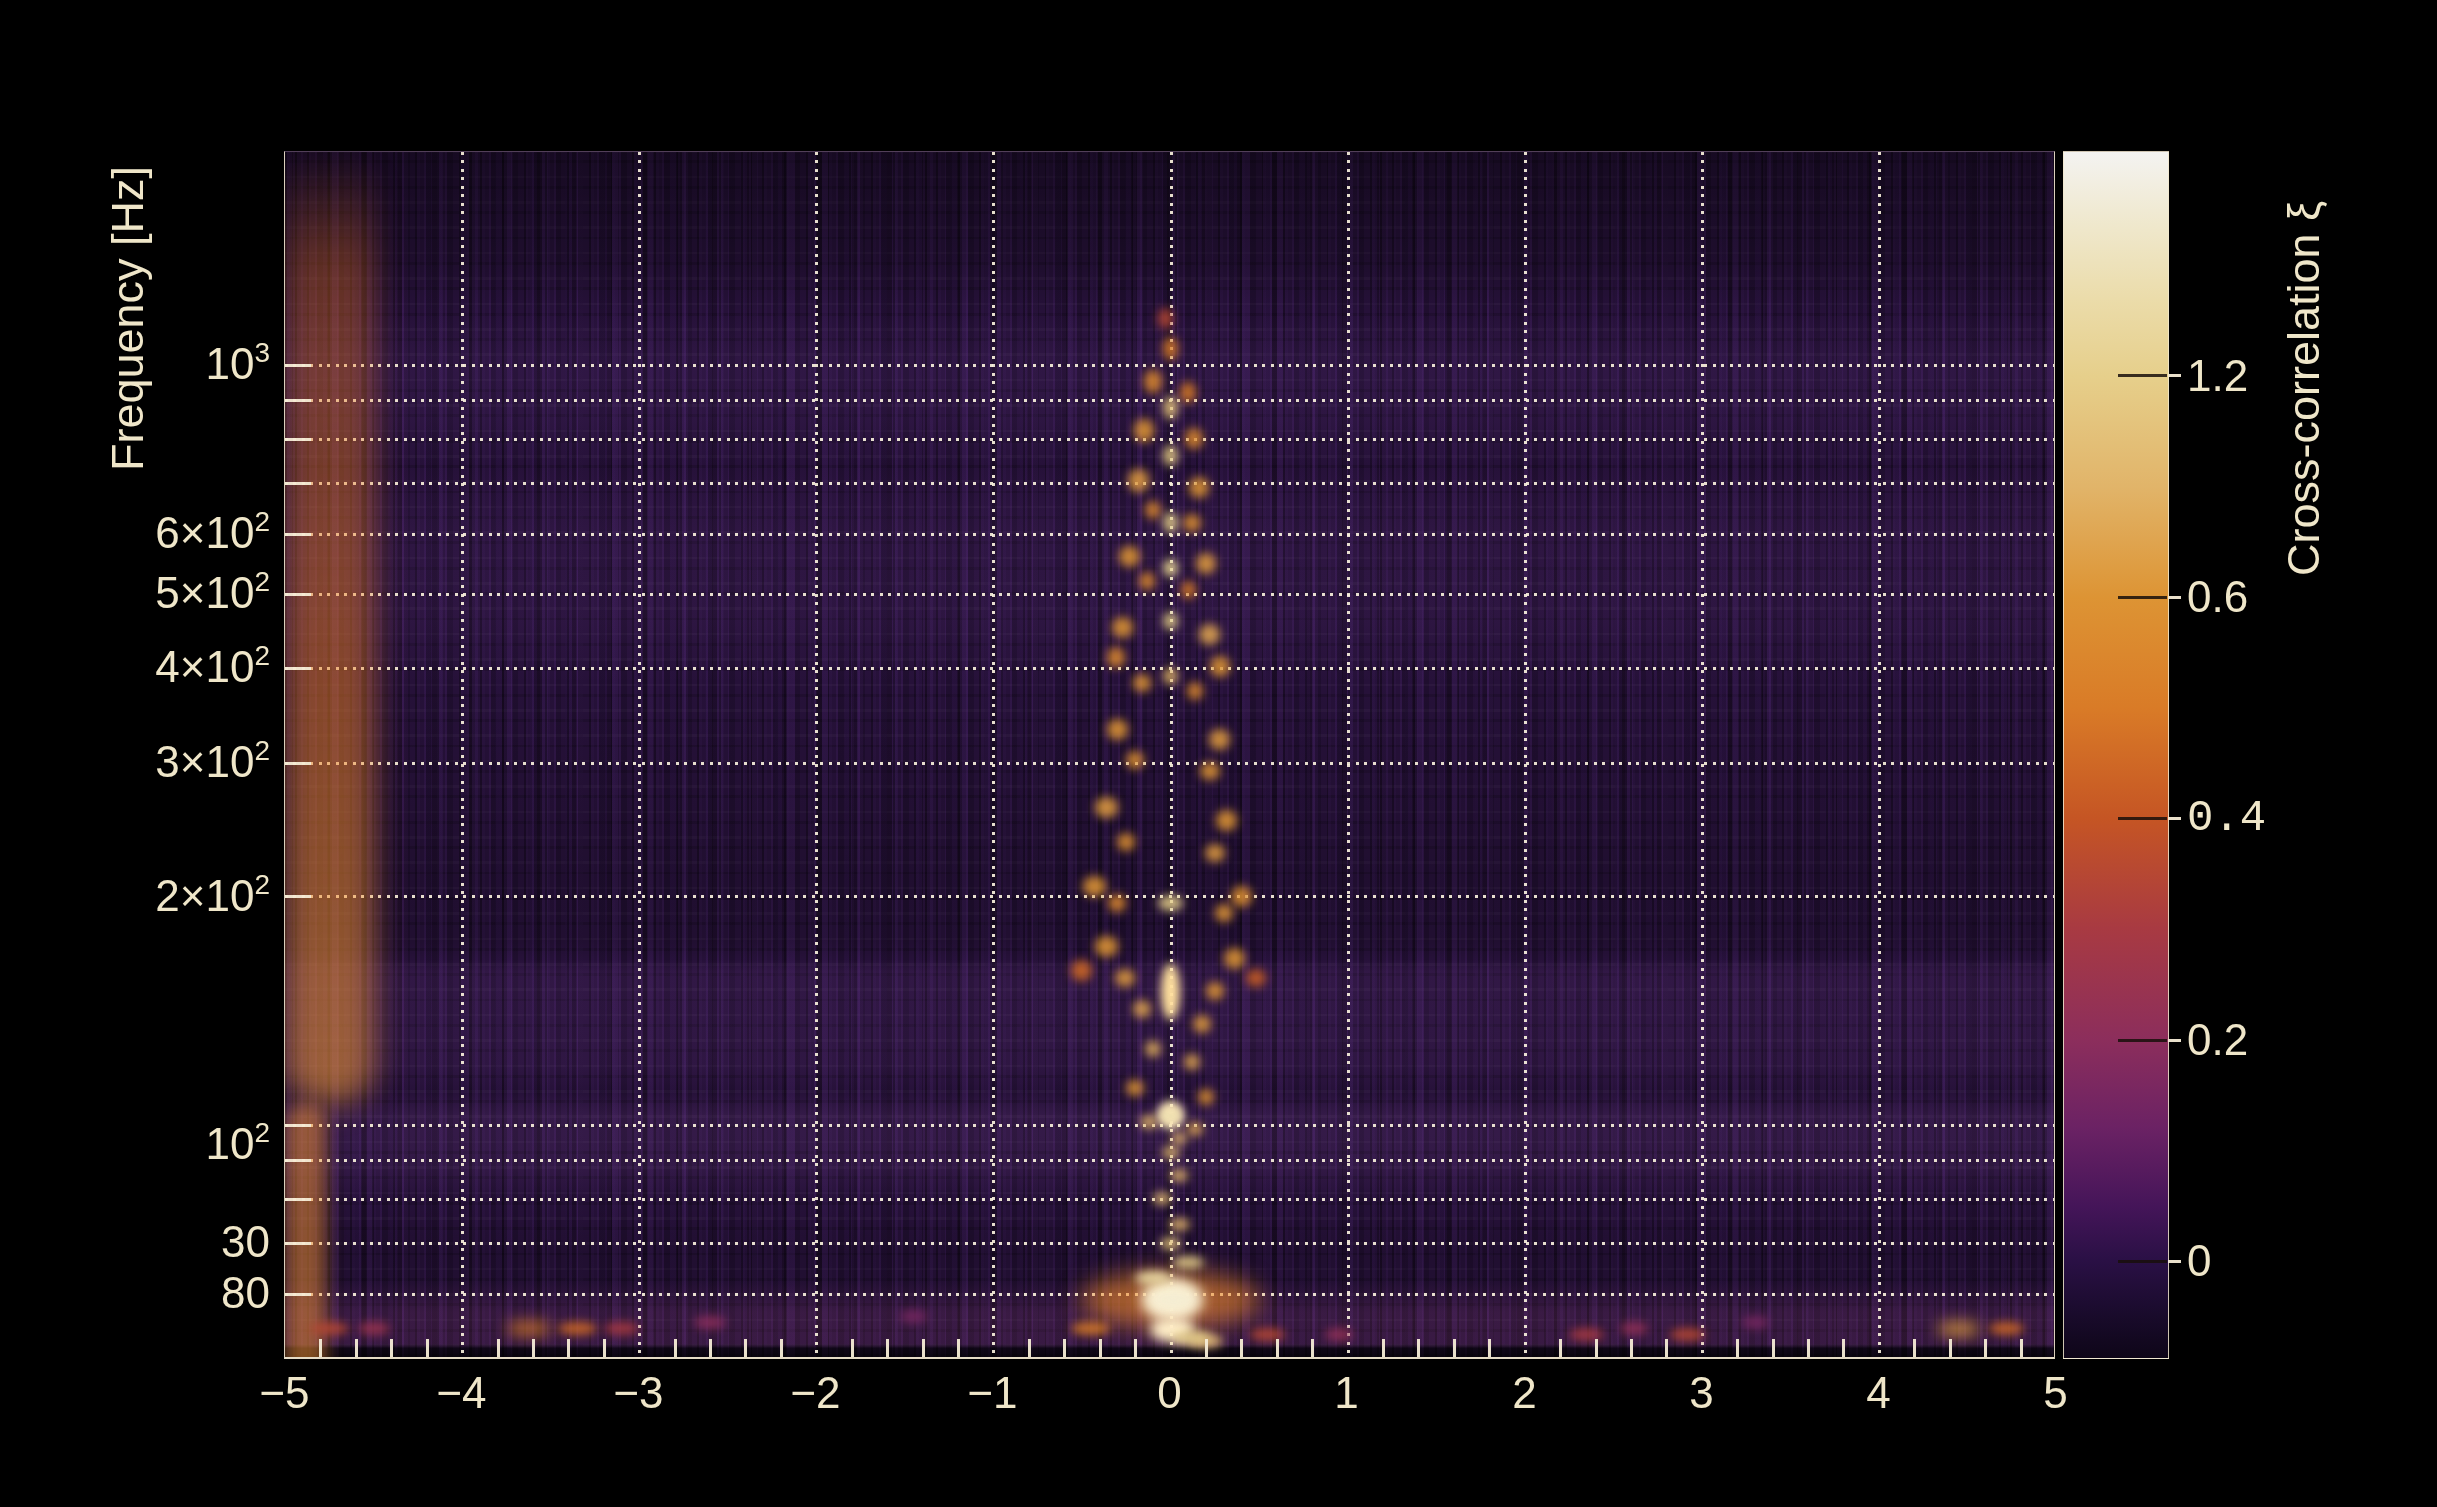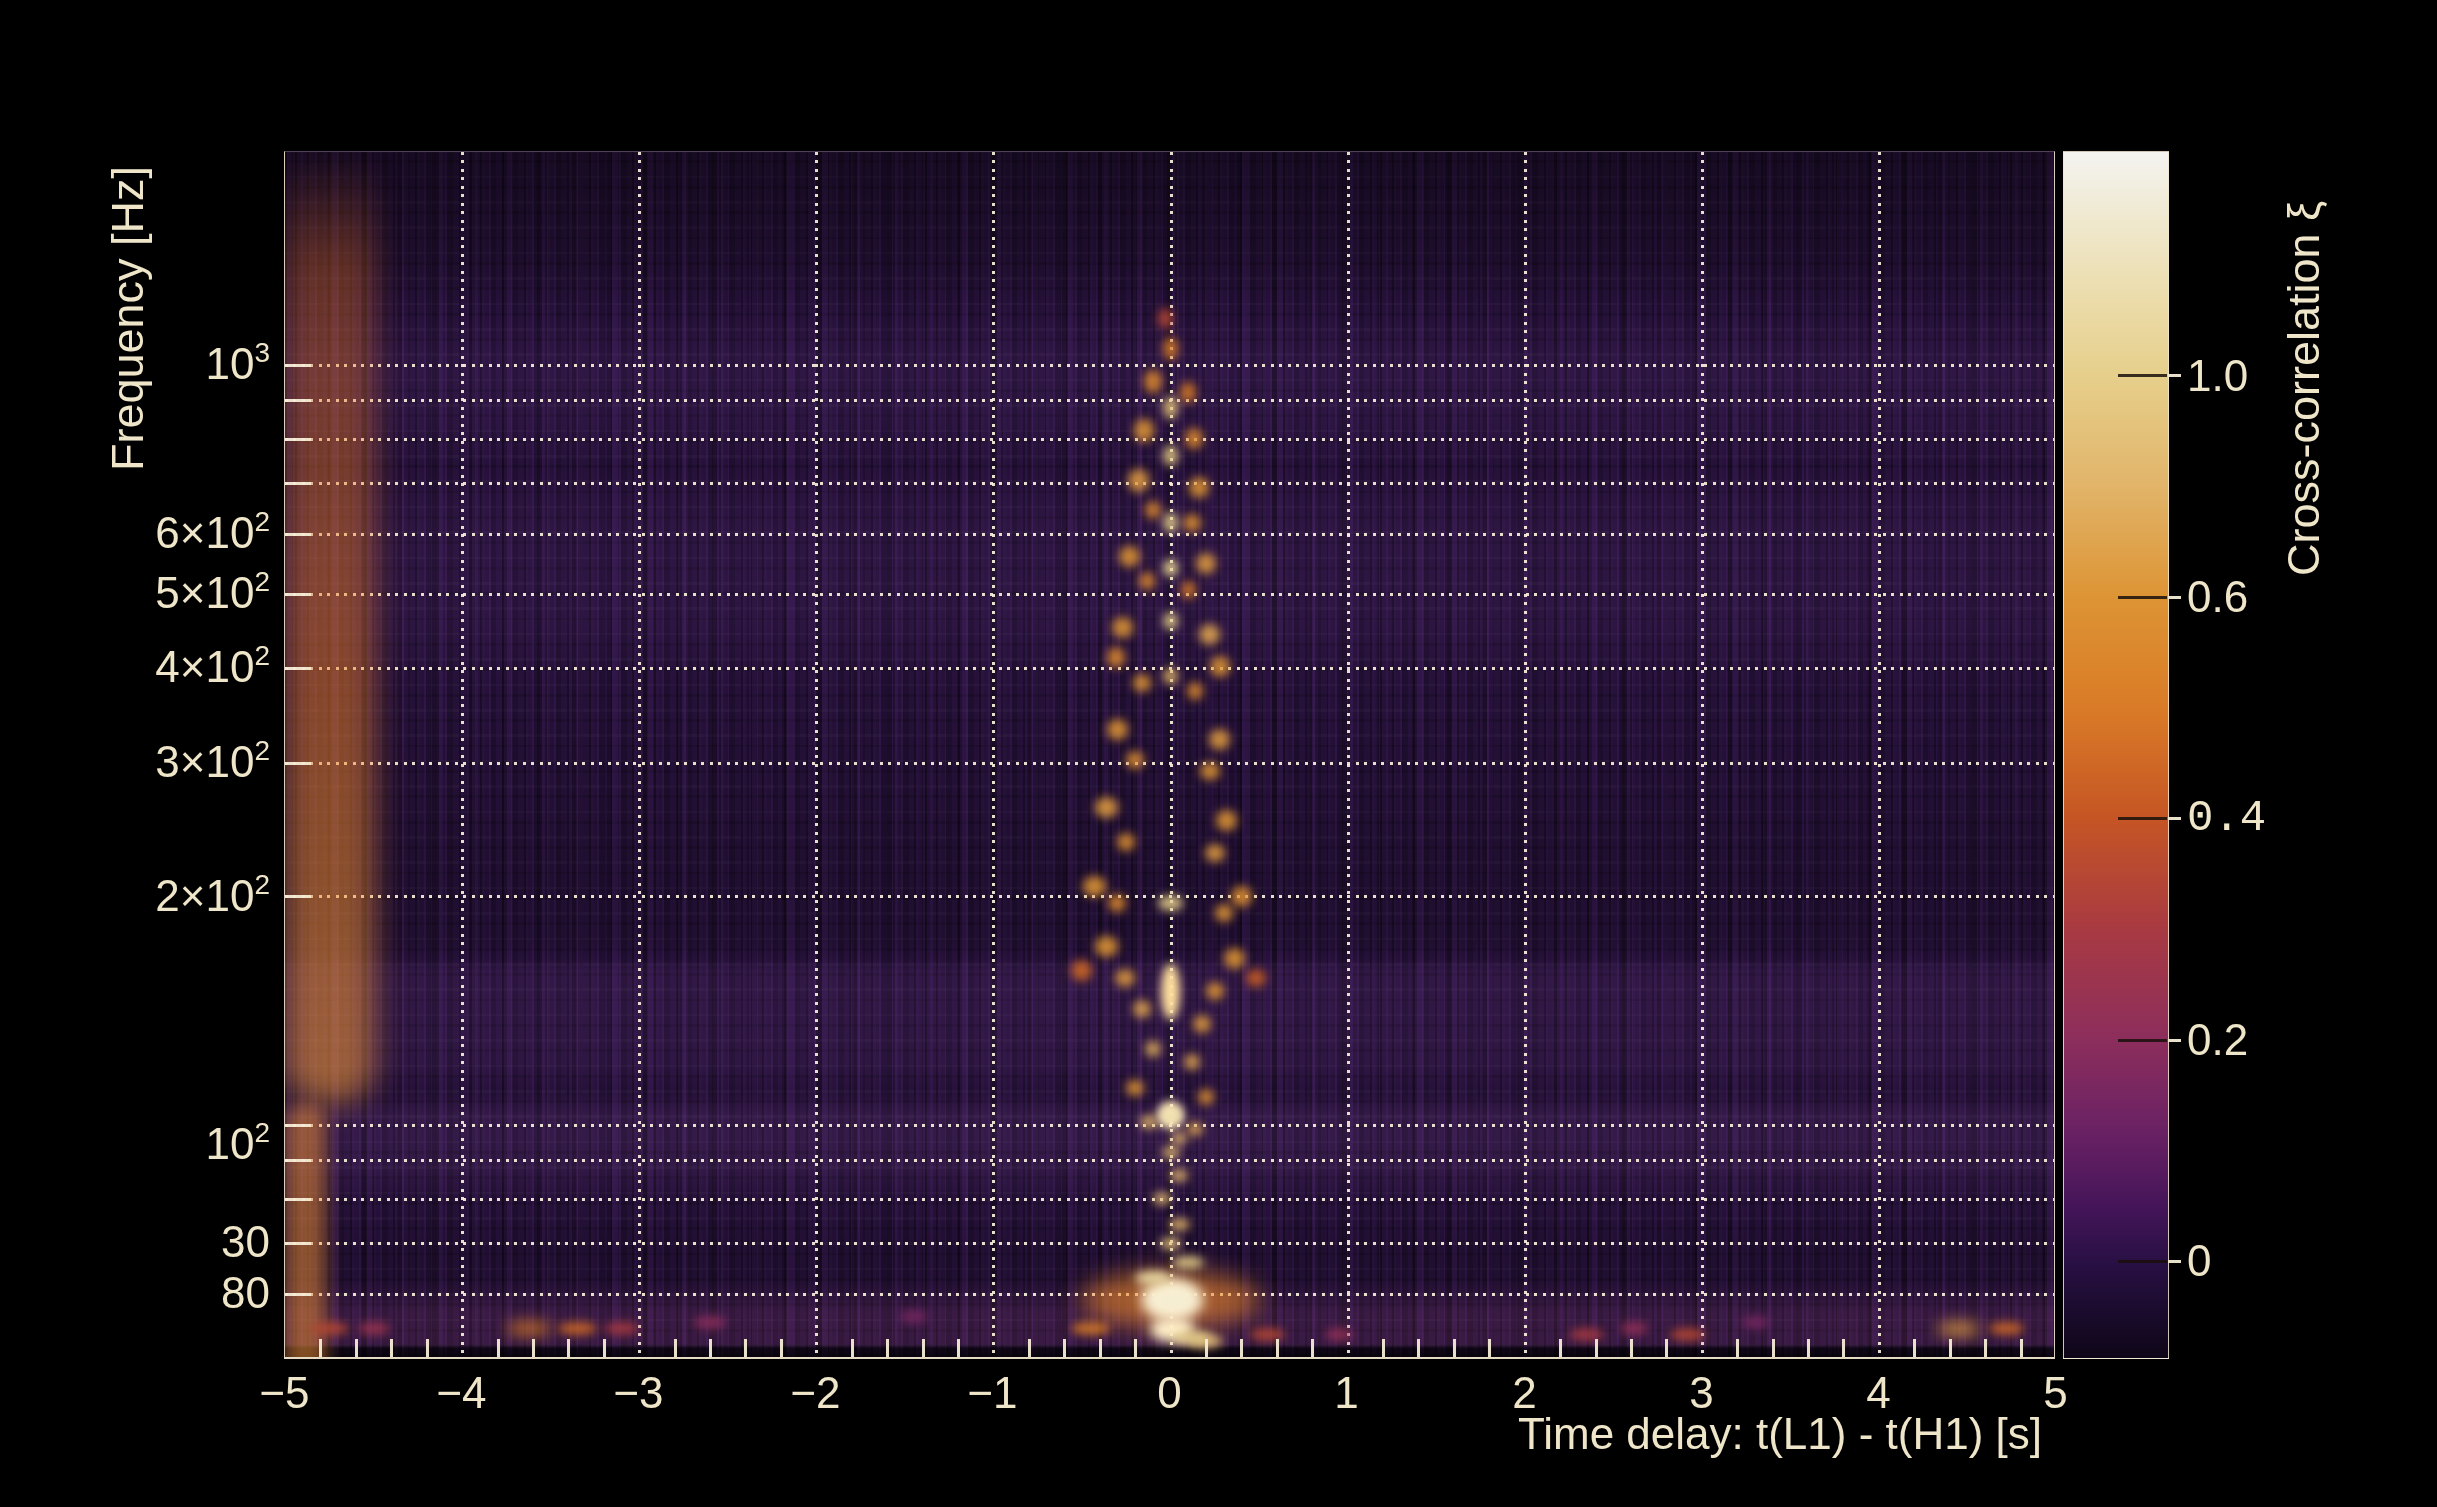--- a/index.html
+++ b/index.html
@@ -253,27 +253,26 @@
       <div class="xtl" style="left: 936px; top: 1368px;">−1</div>
       <div class="xtl" style="left: 1113px; top: 1368px;">0</div>
       <div class="xtl" style="left: 1290px; top: 1368px;">1</div>
       <div class="xtl" style="left: 1468px; top: 1368px;">2</div>
       <div class="xtl" style="left: 1645px; top: 1368px;">3</div>
       <div class="xtl" style="left: 1822px; top: 1368px;">4</div>
       <div class="xtl" style="left: 1999px; top: 1368px;">5</div>
     </div>
 
   <div class="axis-label-y" style="left:102px;top:471px;">Frequency [Hz]</div>
-  <div class="axis-label-x" id="xlabel" style="top: 1409px; left: 0px; width: 2042px; text-align: right;">Time delay: t(L1) - t(H1) [s]</div>
 
   <div class="cbar" id="cbar" style="background: linear-gradient(rgb(244, 243, 241) 0%, rgb(240, 234, 211) 4.9%, rgb(235, 220, 170) 12.2%, rgb(230, 207, 139) 18.6%, rgb(225, 180, 105) 27.8%, rgb(221, 148, 52) 36.9%, rgb(217, 123, 39) 46.1%, rgb(197, 85, 36) 55.3%, rgb(168, 58, 66) 64.4%, rgb(140, 46, 92) 73.6%, rgb(107, 34, 100) 80.9%, rgb(69, 21, 89) 87.4%, rgb(42, 16, 69) 91.9%, rgb(25, 11, 43) 96.5%, rgb(14, 6, 24) 100%);"></div>
   <div id="cbticks">
       <div class="cb-tick-line" style="left: 2118px; top: 374px;"></div>
       <div class="cb-tick-nub" style="left: 2168px; top: 374px;"></div>
-      <div class="cb-label" style="top: 350px;">1.0</div>
+      <div class="cb-label" style="top: 350px;">1.2</div>
       <div class="cb-tick-line" style="left: 2118px; top: 596px;"></div>
       <div class="cb-tick-nub" style="left: 2168px; top: 596px;"></div>
       <div class="cb-label" style="top: 571px;">0.6</div>
       <div class="cb-tick-line" style="left: 2118px; top: 817px;"></div>
       <div class="cb-tick-nub" style="left: 2168px; top: 817px;"></div>
       <div class="cb-label" style="top: 793px; font-family: Liberation Mono, monospace;">0.4</div>
       <div class="cb-tick-line" style="left: 2118px; top: 1039px;"></div>
       <div class="cb-tick-nub" style="left: 2168px; top: 1039px;"></div>
       <div class="cb-label" style="top: 1014px;">0.2</div>
       <div class="cb-tick-line" style="left: 2118px; top: 1260px;"></div>

